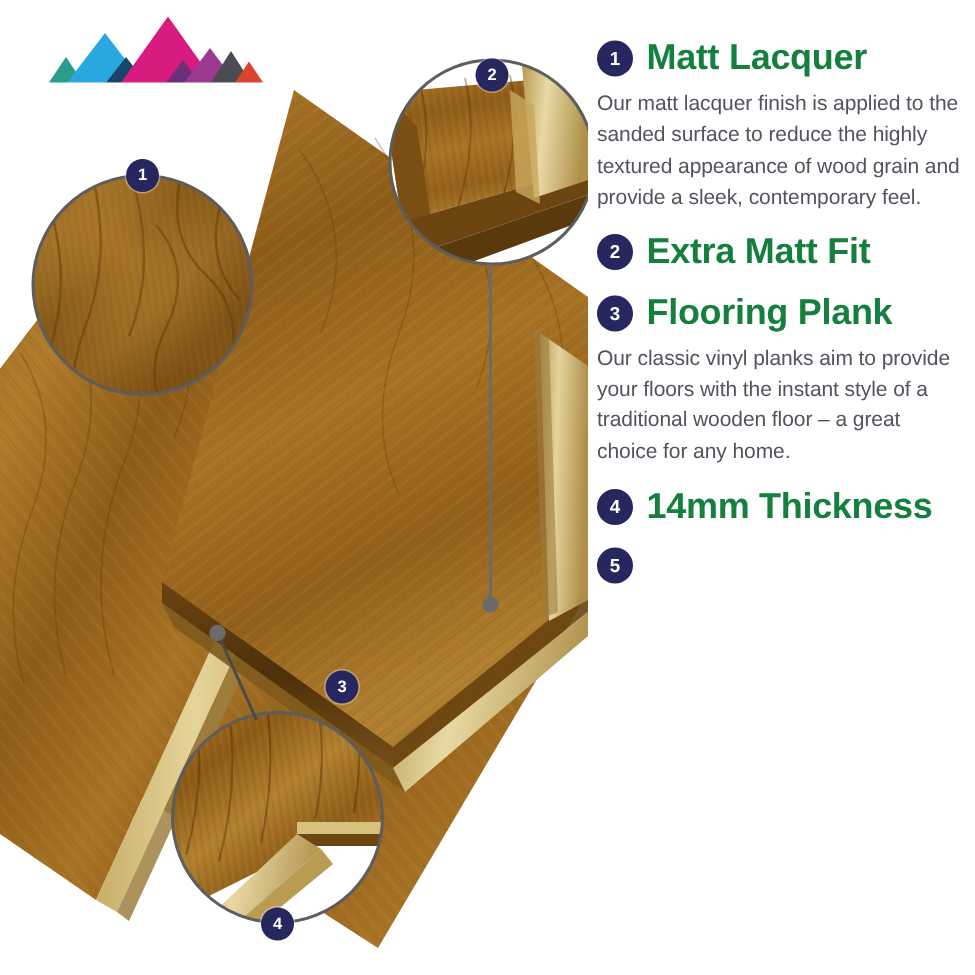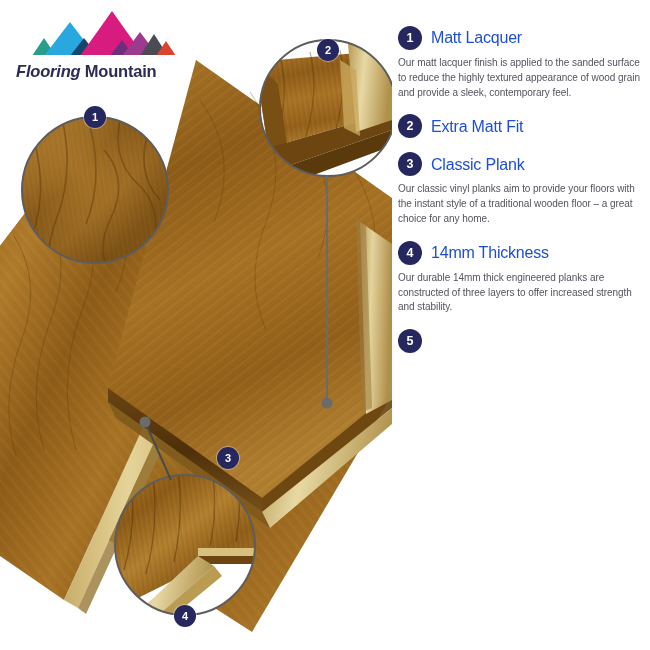--- a/index.html
+++ b/index.html
@@ -45,25 +45,25 @@
   .badge {
     flex: 0 0 auto;
     width: 24px; height: 24px; border-radius: 50%;
     background: #272760;
     color: #ffffff;
     font-size: 12.5px; font-weight: 700;
     display: flex; align-items: center; justify-content: center;
     line-height: 1;
   }
   .feature-title {
-    font-size: 16px; font-weight: 400; color: #1d4ed8;
+    font-size: 24px; font-weight: 700; color: #15803d;
     letter-spacing: -0.2px; line-height: 1.1;
   }
   .feature-body {
-    font-size: 10px; line-height: 1.48; color: #53535e;
+    font-size: 14px; line-height: 1.48; color: #53535e;
     letter-spacing: -0.05px;
   }
 
   
   .img-badge {
     position: absolute;
     width: 22px; height: 22px; border-radius: 50%;
     background: #272760; color: #fff;
     font-size: 11px; font-weight: 700;
     display: flex; align-items: center; justify-content: center;
@@ -286,23 +286,20 @@
       <polygon points="8,48 20,30 32,48" fill="#2a9d8a"></polygon>
       <polygon points="20,48 46,14 72,48" fill="#29a8e0"></polygon>
       <polygon points="46,48 60,30 74,48" fill="#18456b"></polygon>
       <polygon points="56,48 88,3 120,48" fill="#d81b7e"></polygon>
       <polygon points="86,48 98,32 110,48" fill="#6e2f7a"></polygon>
       <polygon points="98,48 116,24 134,48" fill="#9c3a8f"></polygon>
       <polygon points="116,48 130,26 144,48" fill="#4b4b53"></polygon>
       <polygon points="132,48 142,33 152,48" fill="#d9442e"></polygon>
       <rect x="0" y="47" width="160" height="2.2" fill="#ffffff"></rect>
     </svg>
-    <div id="logo-wordmark">
-      <span id="logo-word-1">Flooring</span><span> </span><span id="logo-word-2">Mountain</span>
-    </div>
   </div>
 
   <div id="features">
 
     <div class="feature">
       <div class="feature-head">
         <div class="badge">1</div>
         <div class="feature-title">Matt Lacquer</div>
       </div>
       <div class="feature-body">Our matt lacquer finish is applied to the sanded surface to reduce the highly textured appearance of wood grain and provide a sleek, contemporary feel.</div>
@@ -311,31 +308,30 @@
     <div class="feature">
       <div class="feature-head">
         <div class="badge">2</div>
         <div class="feature-title">Extra Matt Fit</div>
       </div>
     </div>
 
     <div class="feature">
       <div class="feature-head">
         <div class="badge">3</div>
-        <div class="feature-title">Classic Plank</div>
+        <div class="feature-title">Flooring Plank</div>
       </div>
       <div class="feature-body">Our classic vinyl planks aim to provide your floors with the instant style of a traditional wooden floor – a great choice for any home.</div>
     </div>
 
     <div class="feature">
       <div class="feature-head">
         <div class="badge">4</div>
         <div class="feature-title">14mm Thickness</div>
       </div>
-      <div class="feature-body">Our durable 14mm thick engineered planks are constructed of three layers to offer increased strength and stability.</div>
     </div>
 
     <div class="feature">
       <div class="feature-head">
         <div class="badge">5</div>
       </div>
     </div>
 
   </div>
 </div>

